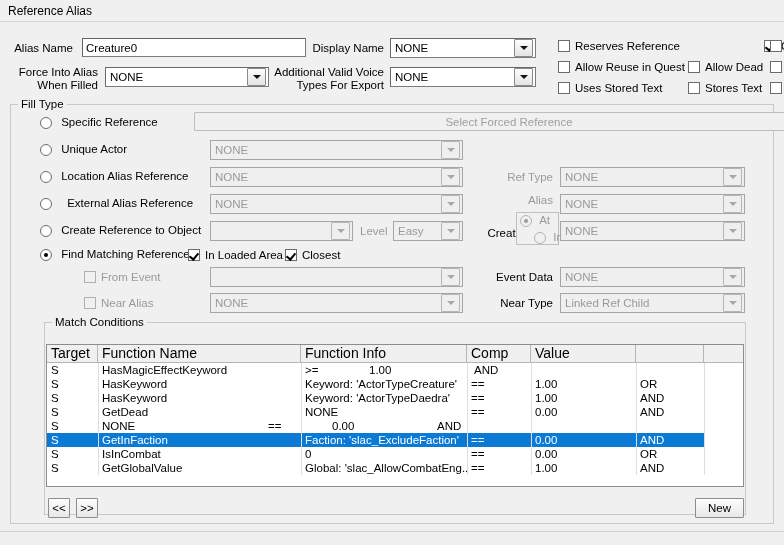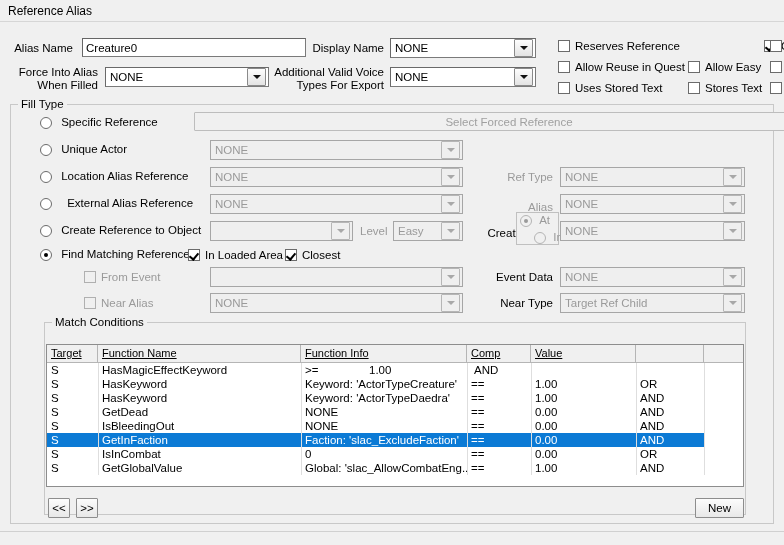--- a/index.html
+++ b/index.html
@@ -84,21 +84,21 @@
     display:flex;align-items:center;justify-content:center;
     font-size:11.5px;color:#000;
   }
   .btn3d.dis{background:#f0f0f0;border-color:#bdbdbd;color:#a0a0a0;}
 
   
   #grid{box-sizing:border-box;background:#fff;border:1px solid #8d8d8d;overflow:hidden;}
   #grid .hdr{display:flex;height:17px;background:#f0f0f0;border-bottom:1px solid #b5b5b5;}
   #grid .hdr .hc{
     box-sizing:border-box;border-right:1px solid #b5b5b5;
-    padding-left:4px;line-height:16px;font-size:11px;white-space:nowrap;overflow:hidden;text-decoration:underline;
+    padding-left:4px;line-height:16px;font-size:14px;white-space:nowrap;overflow:hidden;
   }
   #grid .rows{position:relative;}
   #grid .row{display:flex;height:14px;}
   #grid .row.sel{background:#0b7ad5;color:#fff;}
   #grid .row .cc{
     box-sizing:border-box;padding-left:4px;line-height:14px;font-size:11.5px;
     white-space:nowrap;overflow:hidden;
   }
   #grid .vline{position:absolute;top:0;bottom:0;width:1px;background:#dedede;}
 </style>
@@ -150,21 +150,21 @@
 <div class="abs cbrow" style="left:770px;top:40px;">
   <span class="cb"></span>
 </div>
 
 <div class="abs cbrow" style="left:558px;top:61px;">
   <span class="cb"></span>
   <span class="cl">Allow Reuse in Quest</span>
 </div>
 <div class="abs cbrow" style="left:688px;top:61px;">
   <span class="cb"></span>
-  <span class="cl">Allow Easy</span>
+  <span class="cl">Allow Dead</span>
 </div>
 <div class="abs cbrow" style="left:770px;top:61px;">
   <span class="cb"></span>
 </div>
 
 <div class="abs cbrow" style="left:558px;top:82px;">
   <span class="cb"></span>
   <span class="cl">Uses Stored Text</span>
 </div>
 <div class="abs cbrow" style="left:688px;top:82px;">
@@ -271,21 +271,21 @@
 </div>
 
 <div class="abs lbl lbl-r lbl-dis" style="left:478px;top:171px;width:75px;">Ref Type</div>
 <div class="abs combo dis" style="left:560px;top:167px;width:185px;">
   <div class="val">NONE</div>
   <div class="btn">
       <i></i>
     </div>
 </div>
 
-<div class="abs lbl lbl-r lbl-dis" style="left:478px;top:201px;width:75px;">Alias</div>
+<div class="abs lbl lbl-r lbl-dis" style="left:478px;top:194px;width:75px;">Alias</div>
 <div class="abs combo dis" style="left:560px;top:194px;width:185px;">
   <div class="val">NONE</div>
   <div class="btn">
       <i></i>
     </div>
 </div>
 
 <div class="abs lbl lbl-r" style="left:466px;top:227px;width:56px;">Create</div>
 <div class="abs" style="left:516px;top:212px;width:41px;height:31px;border:1px solid #c0c0c0;background:#f0f0f0;"></div>
 <div class="abs" style="left:520px;top:214px;">
@@ -306,21 +306,21 @@
 <div class="abs lbl lbl-r" style="left:466px;top:271px;width:87px;">Event Data</div>
 <div class="abs combo dis" style="left:560px;top:267px;width:185px;">
   <div class="val">NONE</div>
   <div class="btn">
       <i></i>
     </div>
 </div>
 
 <div class="abs lbl lbl-r" style="left:466px;top:297px;width:87px;">Near Type</div>
 <div class="abs combo dis" style="left:560px;top:293px;width:185px;">
-  <div class="val">Target Ref Child</div>
+  <div class="val">Linked Ref Child</div>
   <div class="btn">
       <i></i>
     </div>
 </div>
 
 <div class="abs group" style="left:44px;top:322px;width:702px;height:193px;">
   <div class="cap">Match Conditions</div>
 </div>
 
 <div class="abs" id="grid" style="left:46px;top:344px;width:698px;height:143px;">
@@ -371,21 +371,20 @@
       <div class="cc" style="width:51px;">S</div>
       <div class="cc" style="width:203px;">GetDead</div>
       <div class="cc" style="width:166px;">NONE</div>
       <div class="cc" style="width:64px;">==</div>
       <div class="cc" style="width:105px;">0.00</div>
       <div class="cc" style="width:68px;">AND</div>
       <div class="cc" style="width:39px;"></div>
     </div>
     <div class="row">
       <div class="cc" style="width:51px;">S</div>
-      <div class="cc" style="width:203px;">IsBleedingOut</div>
       <div class="cc" style="width:166px;">NONE</div>
       <div class="cc" style="width:64px;">==</div>
       <div class="cc" style="width:105px;">0.00</div>
       <div class="cc" style="width:68px;">AND</div>
       <div class="cc" style="width:39px;"></div>
     </div>
     <div class="row sel">
       <div class="cc" style="width:51px;">S</div>
       <div class="cc" style="width:203px;">GetInFaction</div>
       <div class="cc" style="width:166px;">Faction: 'slac_ExcludeFaction'</div>

